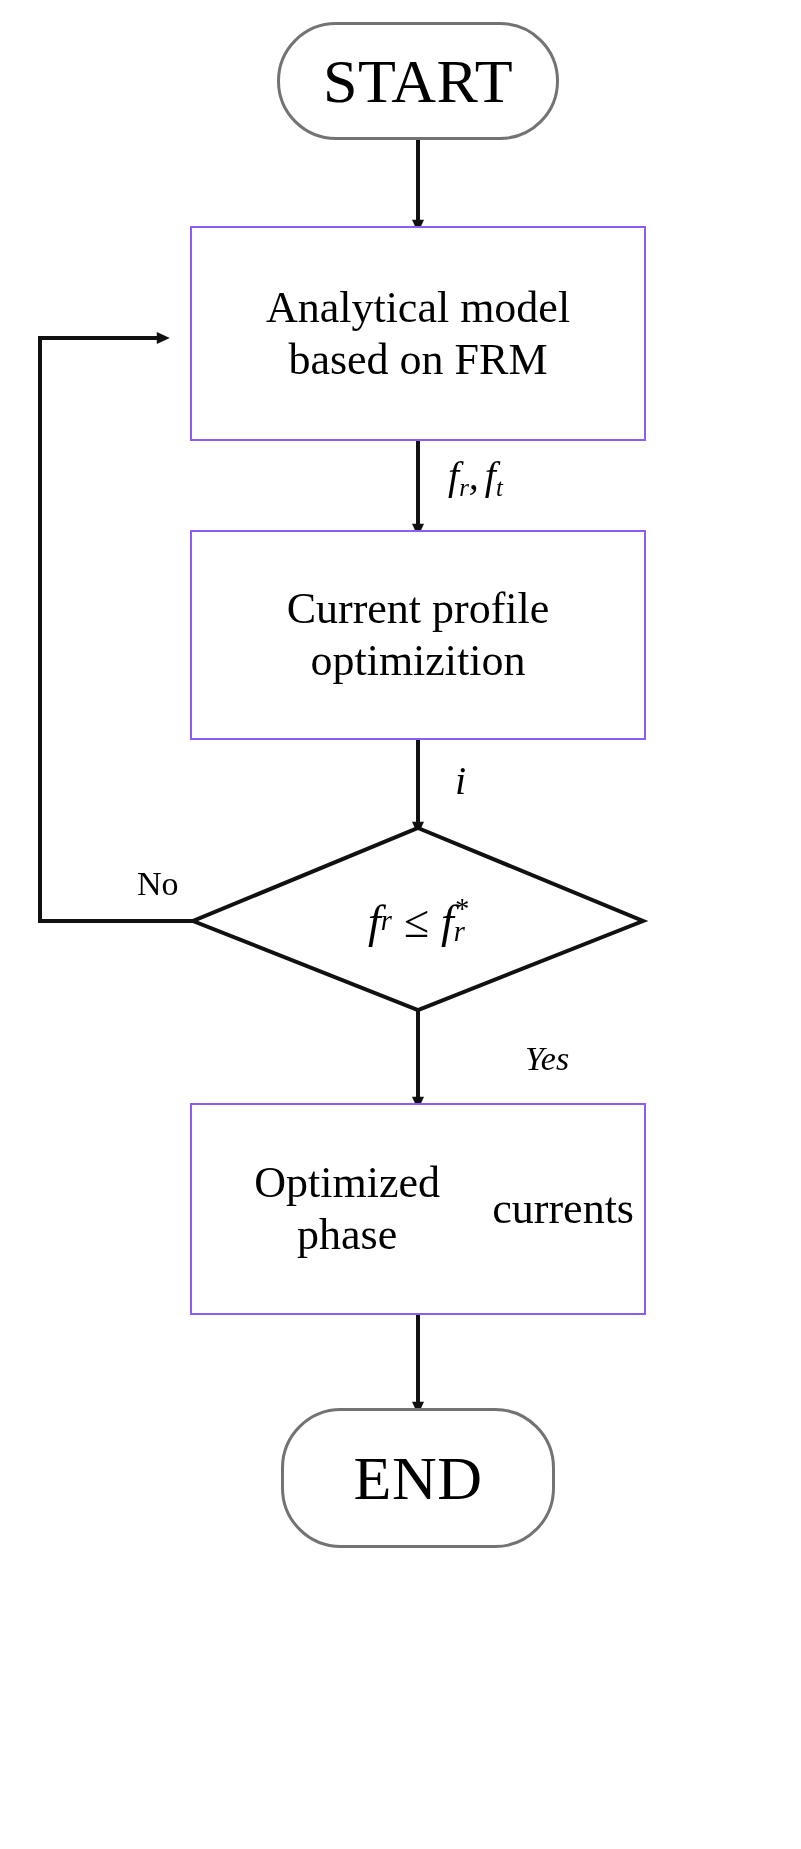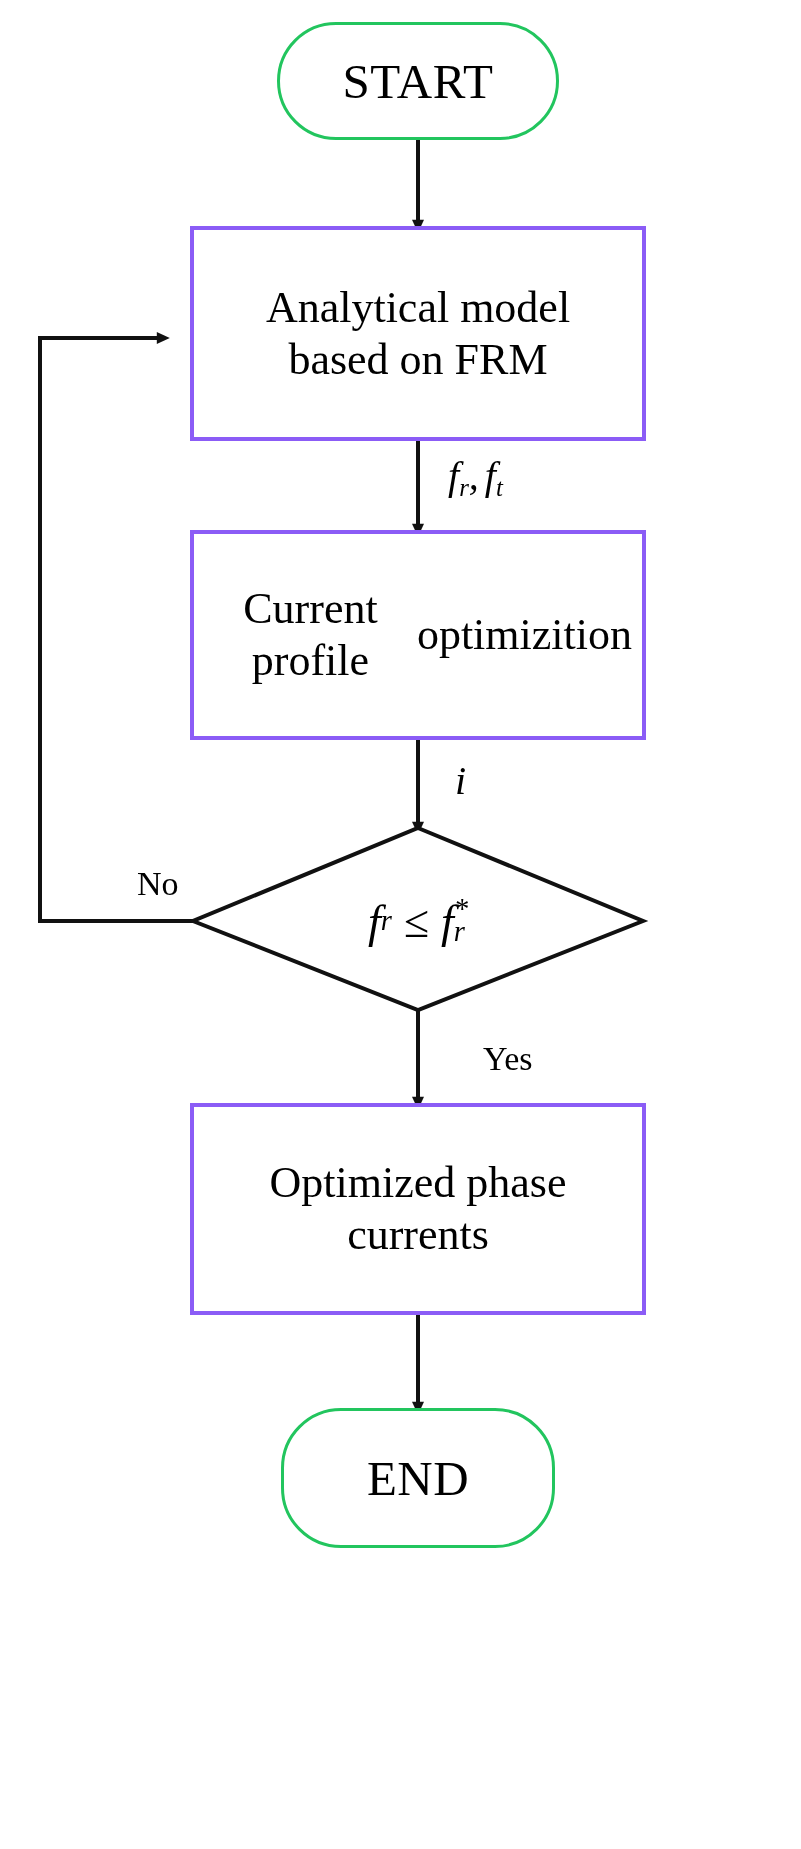--- a/index.html
+++ b/index.html
@@ -1,20 +1,20 @@
 <!DOCTYPE html>
 <html><head>
 <meta charset="utf-8">
 <style>
   html,body{margin:0;padding:0;background:#ffffff;}
   body{width:801px;height:1849px;font-family:"Liberation Serif",serif;color:#000;}
   #flow{position:relative;width:801px;height:1849px;overflow:hidden;}
   .node{position:absolute;box-sizing:border-box;display:flex;align-items:center;justify-content:center;text-align:center;background:#fff;}
-  .terminal{border:3px solid #22c55e;border-radius:60px;font-size:49px;letter-spacing:.5px;}
-  .process{border:4px solid #8b5cf6;font-size:44px;line-height:1.18;padding:4px 10px;}
+  .terminal{border:3px solid #737373;border-radius:60px;font-size:62px;letter-spacing:.5px;}
+  .process{border:2px solid #8b5cf6;font-size:44px;line-height:1.18;padding:4px 10px;}
   .process span{display:block;}
   .edge-label{position:absolute;font-size:40px;font-style:italic;white-space:nowrap;}
   .flow-label{position:absolute;font-size:34px;white-space:nowrap;margin-left:20px;}
   .decision-text{position:absolute;font-size:46px;font-style:italic;white-space:nowrap;display:flex;align-items:center;justify-content:center;}
   svg.lines{position:absolute;left:0;top:0;width:801px;height:1849px;pointer-events:none;}
   .sub{font-size:0.62em;vertical-align:-0.28em;font-style:italic;}
   .sup{font-size:0.62em;vertical-align:0.5em;}
   .it{font-style:italic;}
 </style>
 </head>
@@ -50,21 +50,21 @@
 
   <div class="node process" style="left:190px;top:226px;width:456px;height:215px;flex-direction:column;">
     <span>Analytical model</span>
     <span>based on FRM</span>
   </div>
 
   <div class="edge-label" style="left:448px;top:452px;font-family:Liberation Serif, serif;">
     <span class="it">f</span><span class="sub">r</span><span>,</span><span class="it" style="margin-left:6px">f</span><span class="sub">t</span>
   </div>
 
-  <div class="node process" style="left:190px;top:530px;width:456px;height:210px;">
+  <div class="node process" style="left:190px;top:530px;width:456px;height:210px;flex-direction:column;">
     <span>Current profile</span>
     <span>optimizition</span>
   </div>
 
   <div class="edge-label" style="left:455px;top:757px;">
     <span>i</span>
   </div>
 
   <div class="decision-text" style="left:318px;top:888px;width:200px;height:66px;">
     <span class="it">f</span>
@@ -74,25 +74,25 @@
       <span style="display:inline-flex;flex-direction:column;line-height:1;">
         <span class="sup" style="vertical-align:baseline">*</span>
         <span class="sub" style="vertical-align:baseline;margin-top:-6px">r</span>
       </span>
   </div>
 
   <div class="flow-label" style="left:117px;top:865px;">
     <span>No</span>
   </div>
 
-  <div class="flow-label" style="left:463px;top:1040px;">
+  <div class="flow-label" style="left:505px;top:1040px;font-style:italic;">
     <span>Yes</span>
   </div>
 
-  <div class="node process" style="left:190px;top:1103px;width:456px;height:212px;flex-direction:column;">
+  <div class="node process" style="left:190px;top:1103px;width:456px;height:212px;flex-direction:row;">
     <span>Optimized phase</span>
     <span>currents</span>
   </div>
 
   <div class="node terminal" style="left:281px;top:1408px;width:274px;height:140px;">
     <span>END</span>
   </div>
 
 </div>
 

